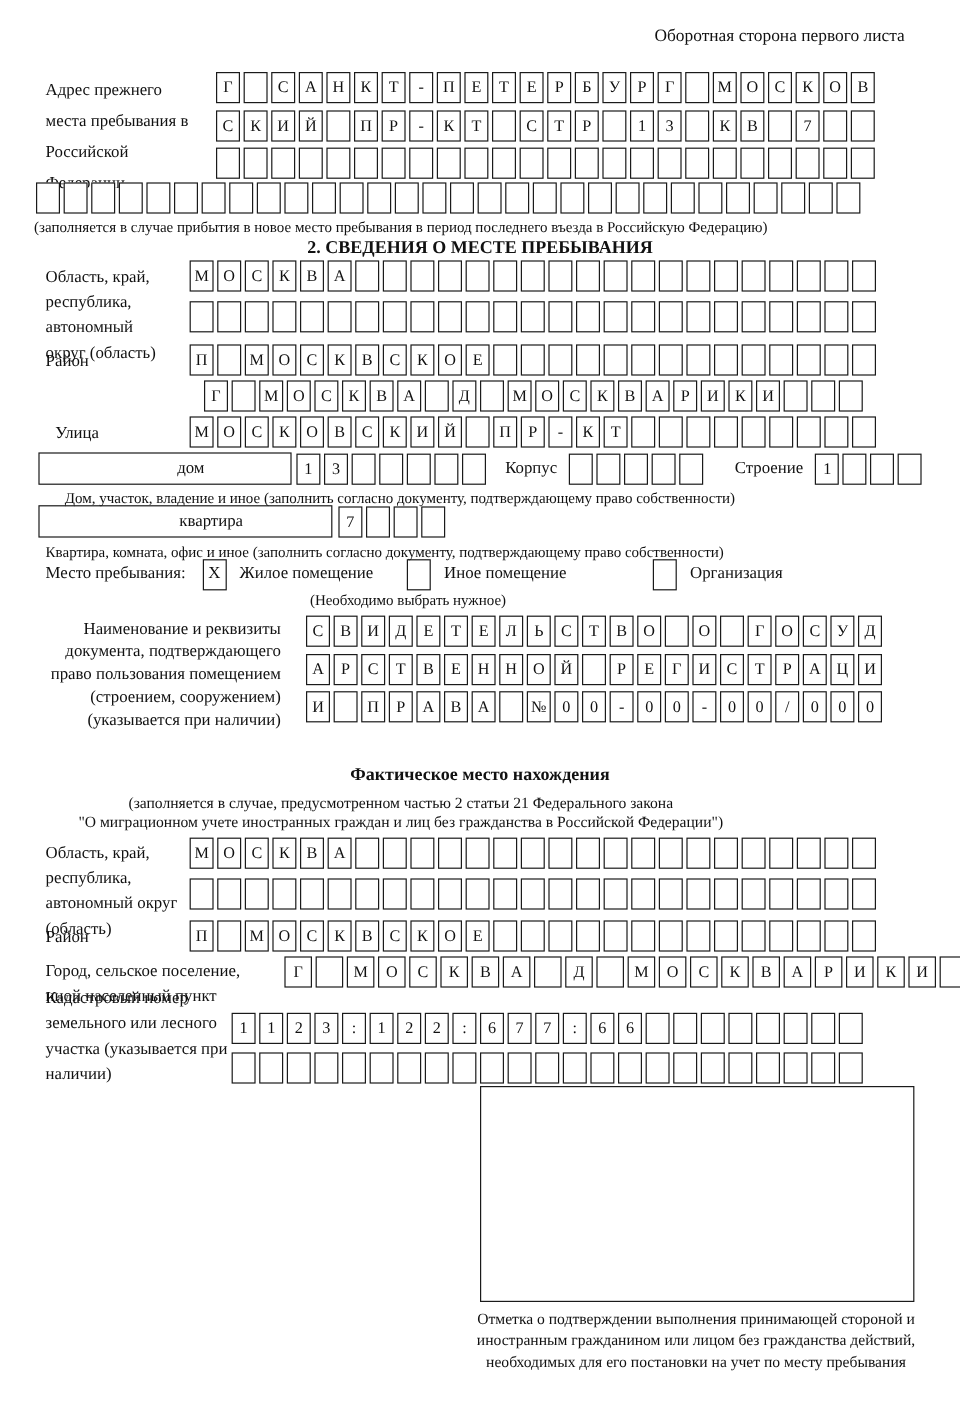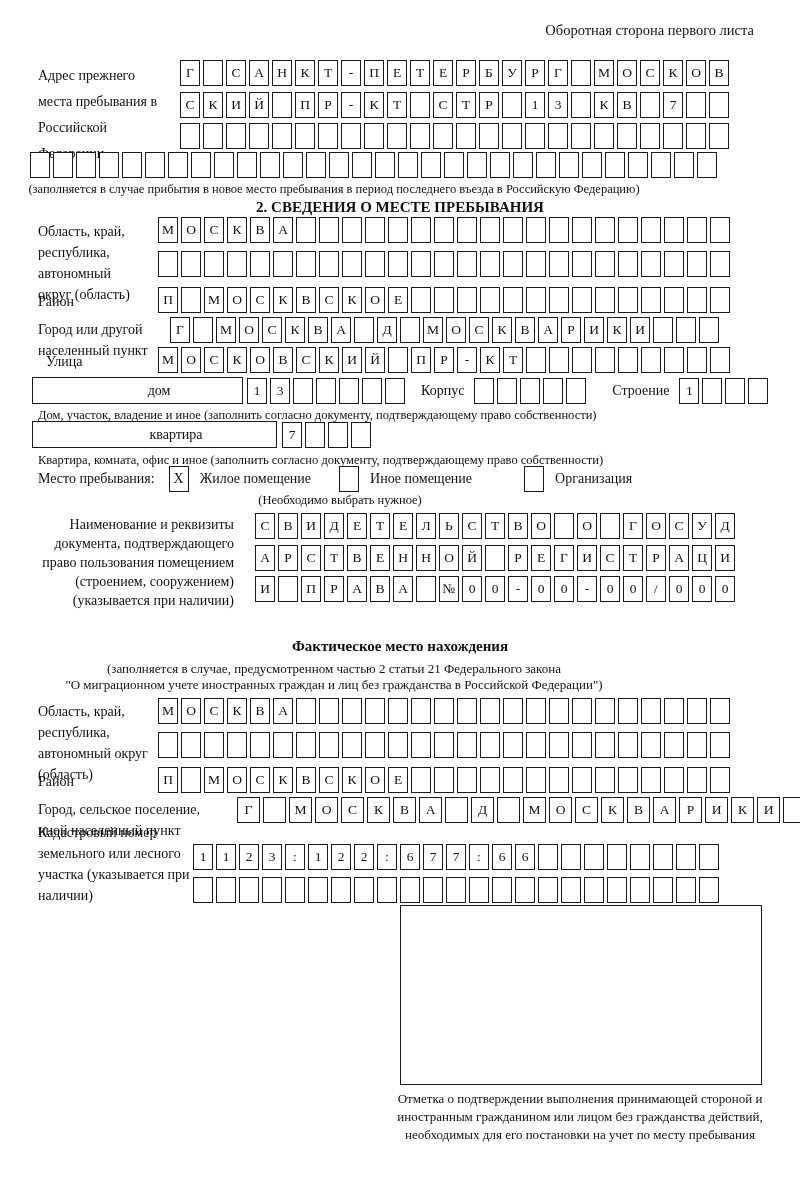--- a/index.html
+++ b/index.html
@@ -41,31 +41,31 @@
   .r-raj{left:158px;top:287px;}
   .r-gor-label{left:38px;top:319px;width:118px;}
   .r-gor{left:170px;top:317px;}
   .r-ul-label{left:46px;top:351px;}
   .r-ul{left:158px;top:347px;}
   .r-dom{left:32px;top:377px;}
   .dom-box{width:166px;}
   .r-dom .cells{margin-left:4px;}
   .lbl-korpus{margin-left:16px;margin-right:6px;}
   .lbl-stroenie{margin-left:26px;margin-right:6px;}
-  .r-domcap{left:38px;top:407px;}
+  .r-domcap{left:54px;top:407px;}
   .r-kv{left:32px;top:421px;}
   .kv-box{width:200px;}
   .r-kv .cells{margin-left:5px;}
   .r-kvcap{left:38px;top:452px;}
   .r-stay{left:38px;top:466px;}
   .stay-lbl{margin-right:12px;}
   .opt .checkbox{margin-right:11px;}
   .opt1{margin-left:2px;}
   .opt2{margin-left:28px;}
-  .opt3{margin-left:16px;padding-left:36px;}
+  .opt3{margin-left:36px;padding-left:36px;}
   .r-choose{left:210px;top:492px;width:260px;text-align:center;}
   .r-doc-label{left:38px;top:515px;width:196px;text-align:right;}
   .r-doc1{left:255px;top:513px;}
   .r-doc2{left:255px;top:545px;}
   .r-doc3{left:255px;top:576px;}
   .r-facttitle{top:638px;}
   .r-factnote1{top:661px;font-size:13px;}
   .r-factnote2{top:677px;font-size:13px;}
   .r-obl2-label{left:38px;top:701px;width:110px;}
   .r-fobl1{left:158px;top:698px;}
@@ -280,21 +280,20 @@
       <span class="cell"></span>
       <span class="cell"></span>
       <span class="cell"></span>
       <span class="cell"></span>
       <span class="cell"></span>
       <span class="cell"></span>
       <span class="cell"></span>
       <span class="cell"></span>
     </div>
 
-  <div class="abs label lh21 r-gor-label">Город или другой населенный пункт</div>
   <div class="abs cells r-gor">
       <span class="cell">Г</span>
       <span class="cell"></span>
       <span class="cell">М</span>
       <span class="cell">О</span>
       <span class="cell">С</span>
       <span class="cell">К</span>
       <span class="cell">В</span>
       <span class="cell">А</span>
       <span class="cell"></span>

